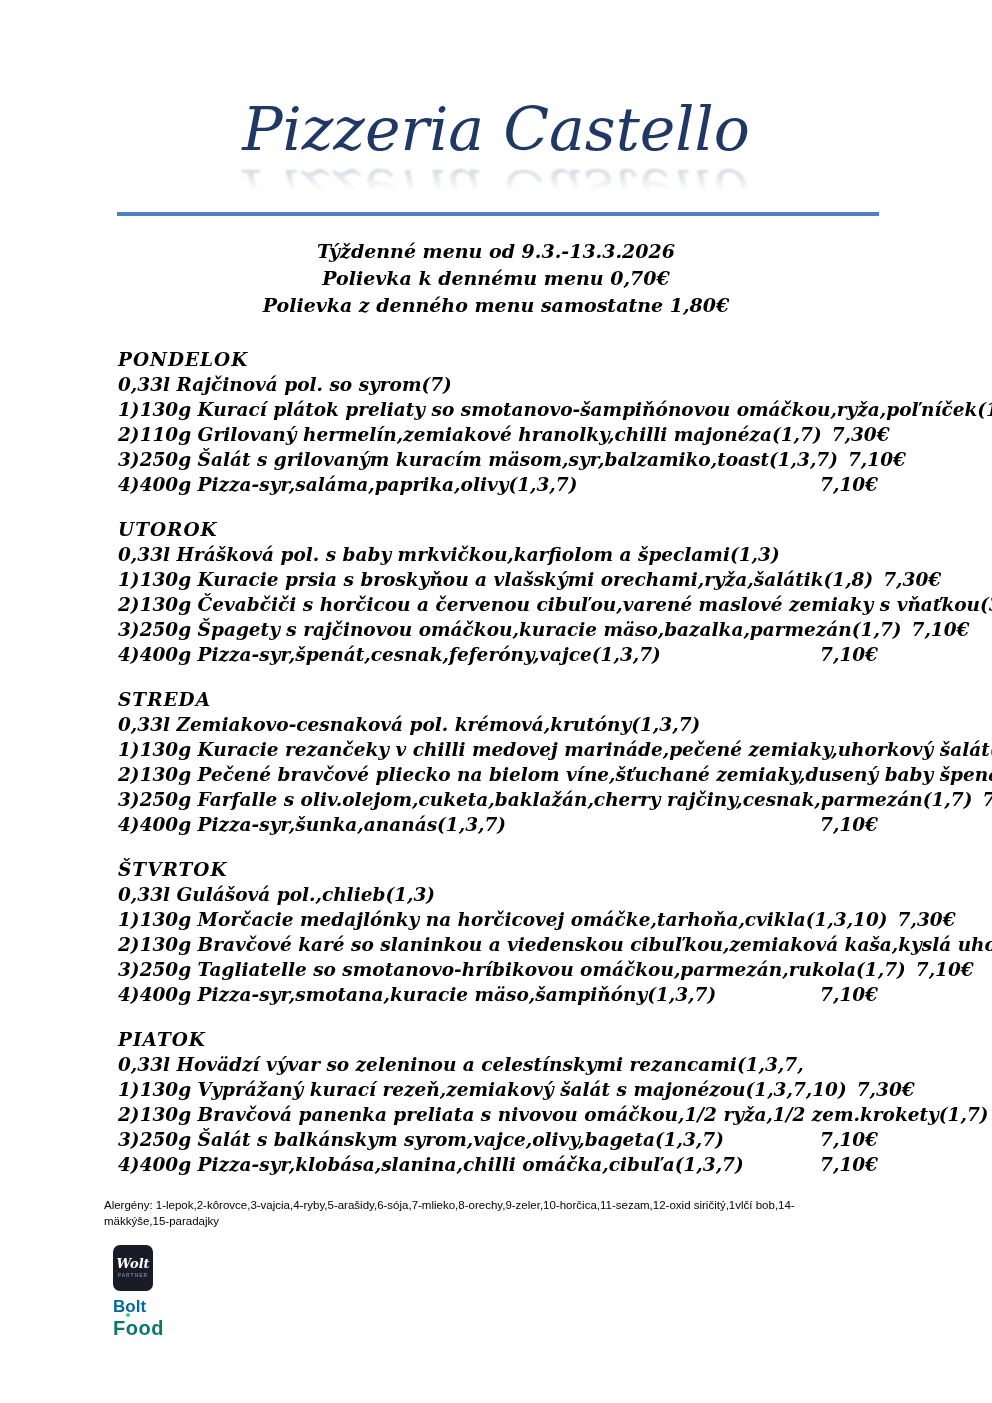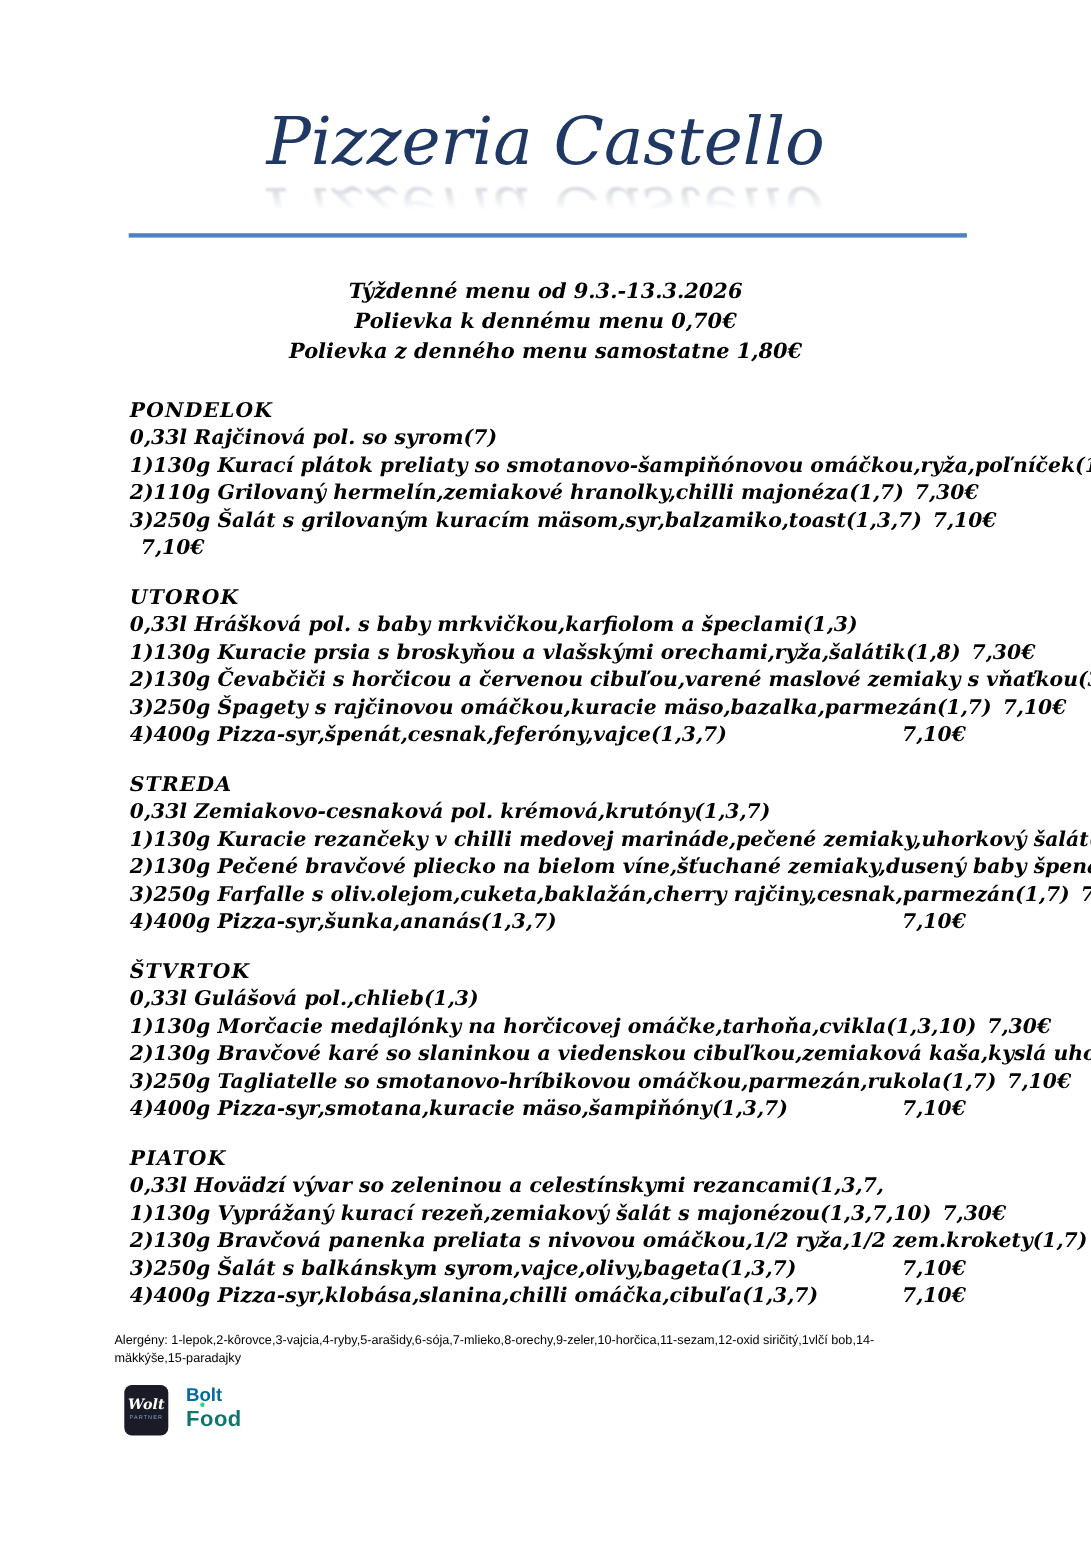--- a/index.html
+++ b/index.html
@@ -38,21 +38,21 @@
     color:#1f3864;
     filter:blur(1px);
   }
   .rule {
     height:4px;
     background:#4f81bd;
     margin:8px 113px 0 117px;
   }
   
   .intro {
-    margin-top:36px;
+    margin-top:22px;
     text-align:center;
     font-style:italic;
     font-weight:bold;
     font-size:19px;
     line-height:27px;
   }
   
   .menu {
     margin:28px 114px 0 118px;
     font-style:italic;
@@ -69,22 +69,23 @@
   .allergens {
     margin:6px 0 0 104px;
     width:724px;
     font-family:"Liberation Sans","DejaVu Sans",sans-serif;
     font-size:11.5px;
     line-height:16px;
   }
   .logos {
     display:flex;
     align-items:flex-start;
-    gap:16px;
+    gap:6px;
     margin:16px 0 0 113px;
+    flex-direction:column;
   }
   .wolt-badge {
     width:40px; height:46px;
     background:#1b1b27;
     border-radius:7px;
     display:flex; flex-direction:column;
     align-items:center; justify-content:center;
   }
   .wolt-name {
     color:#ffffff;
@@ -145,20 +146,21 @@
       </div>
       <div class="dish-row">
         <span class="dish-text">2)110g Grilovaný hermelín,zemiakové hranolky,chilli majonéza(1,7)</span>
         <span class="price">7,30€</span>
       </div>
       <div class="dish-row">
         <span class="dish-text">3)250g Šalát s grilovaným kuracím mäsom,syr,balzamiko,toast(1,3,7)</span>
         <span class="price">7,10€</span>
       </div>
       <div class="dish-row">
+        <span class="dish-text">4)400g Pizza-syr,saláma,paprika,olivy(1,3,7)</span>
         <span class="price">7,10€</span>
       </div>
     </section>
 
     <section class="day">
       <div class="day-name">UTOROK</div>
       <div class="soup">0,33l Hrášková pol. s baby mrkvičkou,karfiolom a špeclami(1,3)</div>
       <div class="dish-row">
         <span class="dish-text">1)130g Kuracie prsia s broskyňou a vlašskými orechami,ryža,šalátik(1,8)</span>
         <span class="price">7,30€</span>

